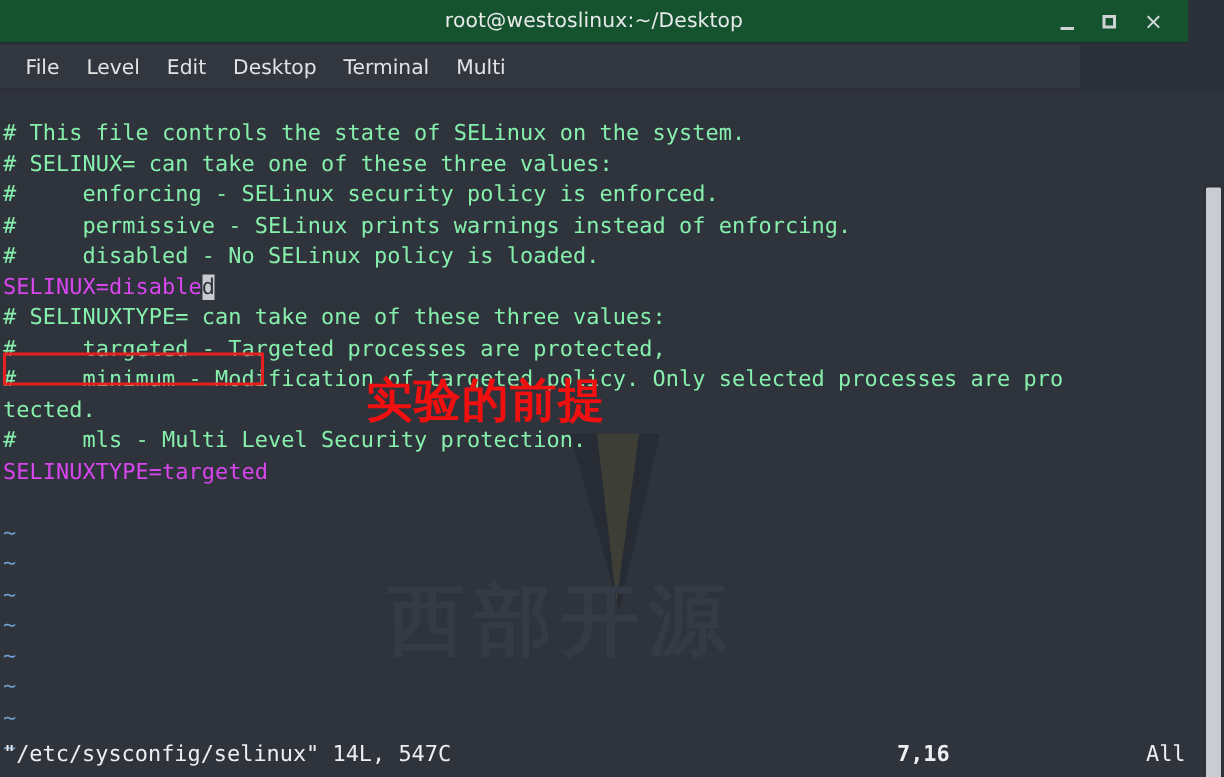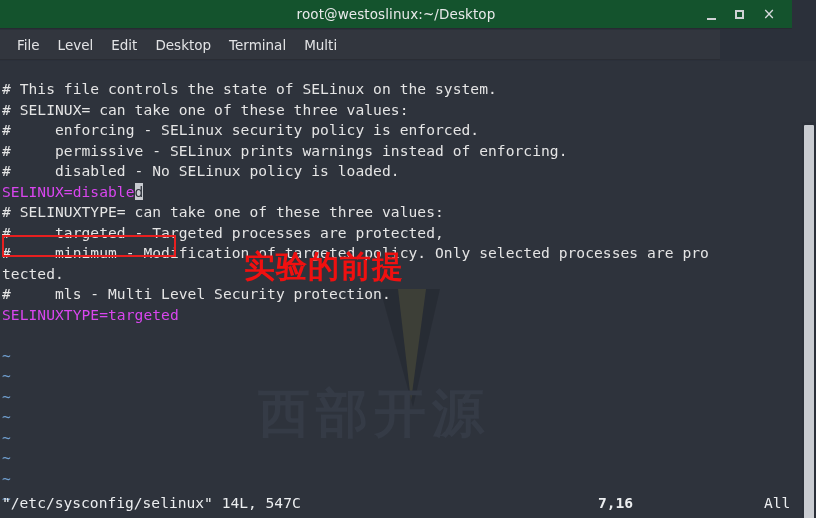--- a/index.html
+++ b/index.html
@@ -110,21 +110,21 @@
     left: 2px;
     top: 18px;
     width: 812px;
     font-family: "DejaVu Sans Mono", monospace;
     font-size: 14.6px;
     line-height: 20.5px;
     white-space: pre;
     letter-spacing: 0.05px;
   }
   .tline { height: 20.5px; }
-  .c-comment { color: #e5e5e5; }
+  .c-comment { color: #86efac; }
   .c-plain   { color: #d946ef; }
   .c-tilde   { color: #6f9ecf; }
 
   .cursor-block {
     background: #c8cbd0;
     color: #2e333c;
   }
 
   
   #redbox {

